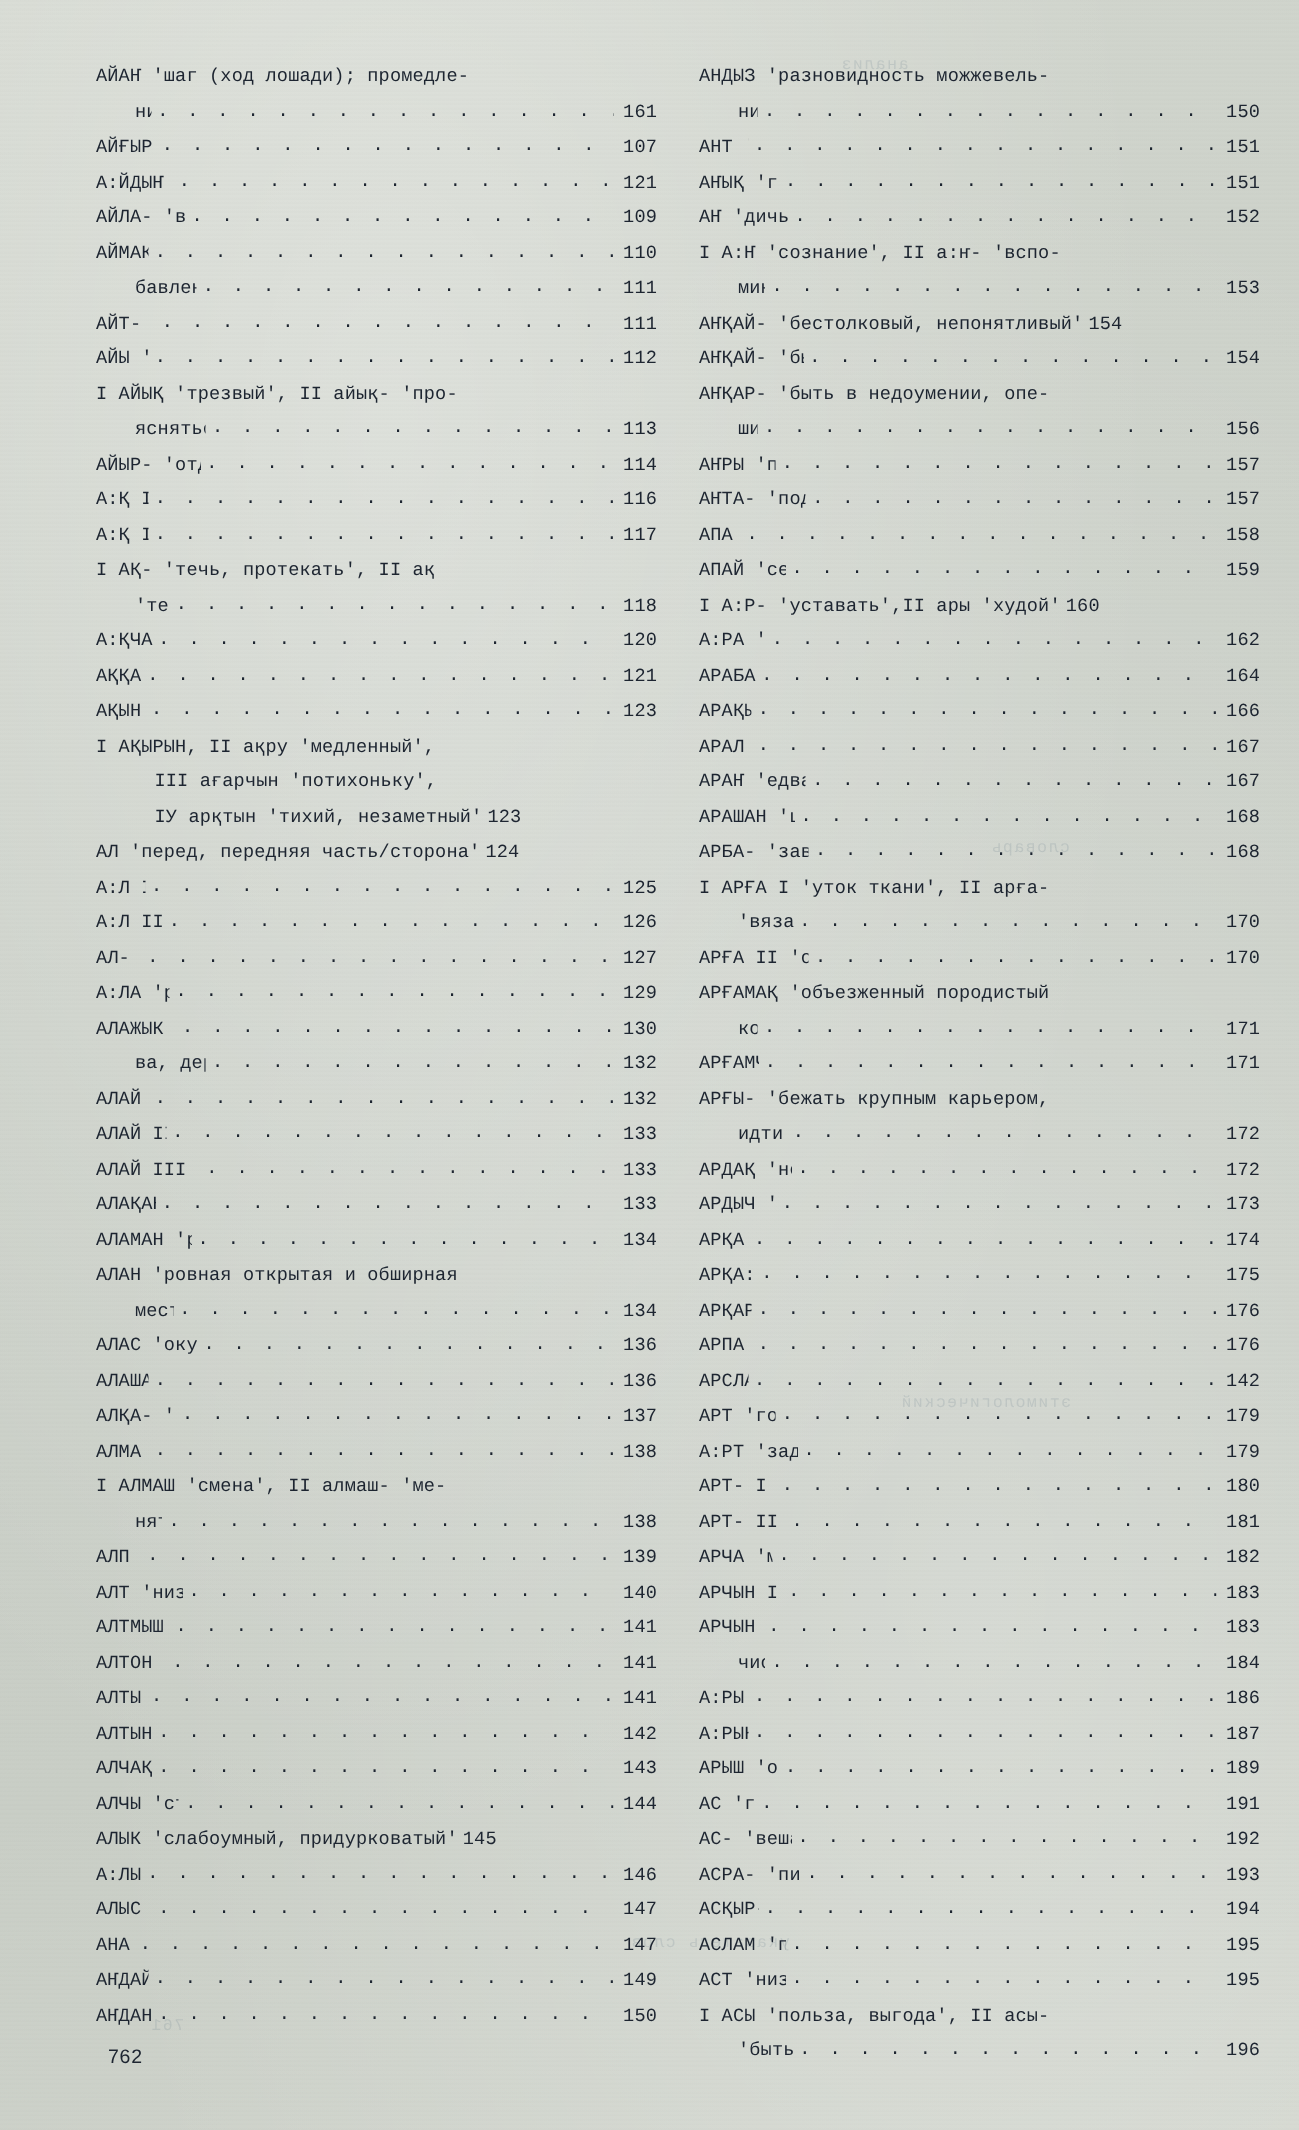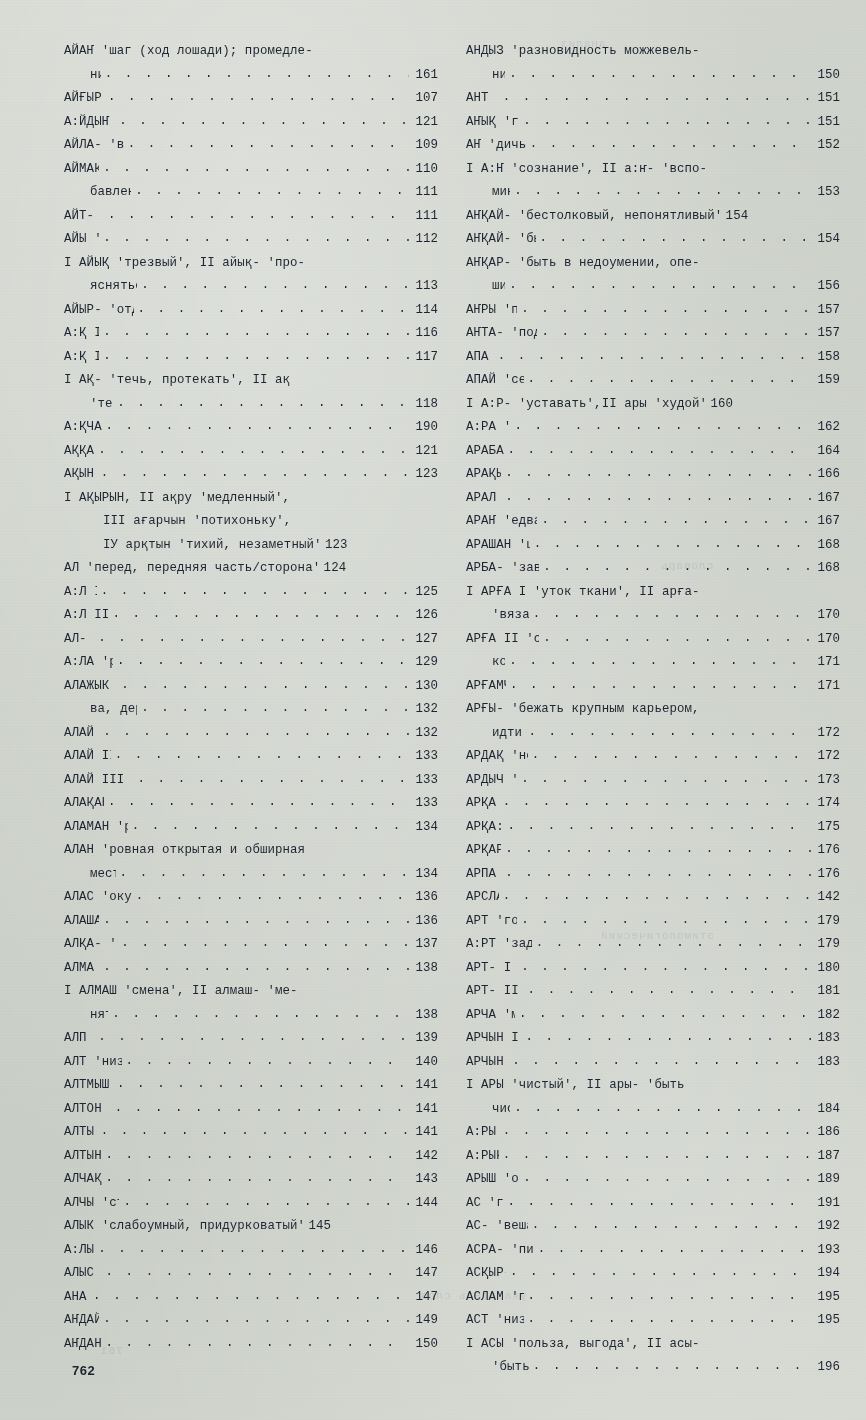--- a/index.html
+++ b/index.html
@@ -83,21 +83,21 @@
     flex: 0 0 auto;
     min-width: 26px;
     text-align: right;
     font-size: 12.4px;
   }
   .folio {
     position: absolute;
     left: 72px;
     bottom: 42px;
     font-size: 13px;
-    font-weight: bold;
+    font-weight: normal;
     font-family: "Liberation Sans", sans-serif;
     letter-spacing: 0.5px;
   }
   
   .ghost {
     position: absolute;
     color: rgba(90,110,130,0.16);
     font-size: 11px;
     letter-spacing: 1px;
     transform: scaleX(-1);
@@ -223,21 +223,21 @@
           <div class="line indent">
             <span class="txt">'течение'</span>
             <span class="leader"></span>
             <span class="pg">118</span>
           </div>
         </div>
         <div class="entry">
           <div class="line">
             <span class="txt">А:ҚЧА 'деньги'</span>
             <span class="leader"></span>
-            <span class="pg">190</span>
+            <span class="pg">120</span>
           </div>
         </div>
         <div class="entry">
           <div class="line">
             <span class="txt">АҚҚА 'отец'</span>
             <span class="leader"></span>
             <span class="pg">121</span>
           </div>
         </div>
         <div class="entry">
@@ -655,20 +655,24 @@
           </div>
         </div>
         <div class="entry">
           <div class="line">
             <span class="txt">АРҒА II 'средство, возможность'</span>
             <span class="leader"></span>
             <span class="pg">170</span>
           </div>
         </div>
         <div class="entry">
+          <div class="line noleader">
+            <span class="txt">АРҒАМАҚ 'объезженный породистый</span>
+            <span class="pg"></span>
+          </div>
           <div class="line indent">
             <span class="txt">конь'</span>
             <span class="leader"></span>
             <span class="pg">171</span>
           </div>
         </div>
         <div class="entry">
           <div class="line">
             <span class="txt">АРҒАМЧЫ 'аркан'</span>
             <span class="leader"></span>
@@ -778,24 +782,20 @@
           </div>
         </div>
         <div class="entry">
           <div class="line">
             <span class="txt">АРЧЫН II 'аршин'</span>
             <span class="leader"></span>
             <span class="pg">183</span>
           </div>
         </div>
         <div class="entry">
-          <div class="line noleader">
-            <span class="txt">I АРЫ 'чистый', II ары- 'быть</span>
-            <span class="pg"></span>
-          </div>
           <div class="line indent">
             <span class="txt">чистым'</span>
             <span class="leader"></span>
             <span class="pg">184</span>
           </div>
         </div>
         <div class="entry">
           <div class="line">
             <span class="txt">А:РЫ 'пчела'</span>
             <span class="leader"></span>

